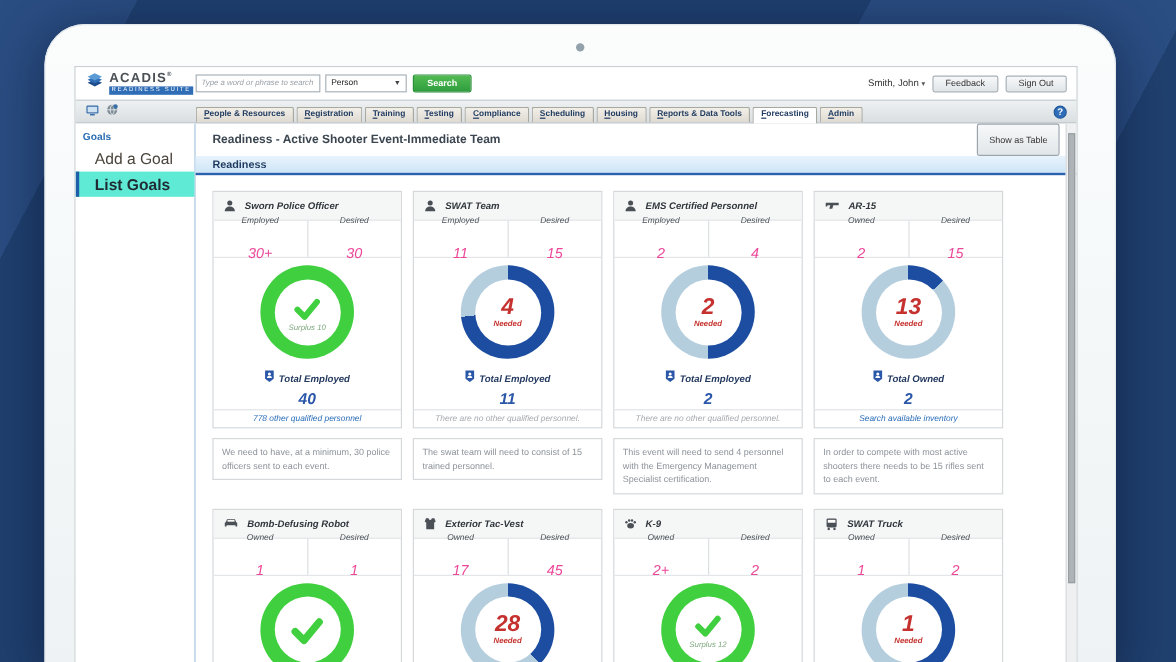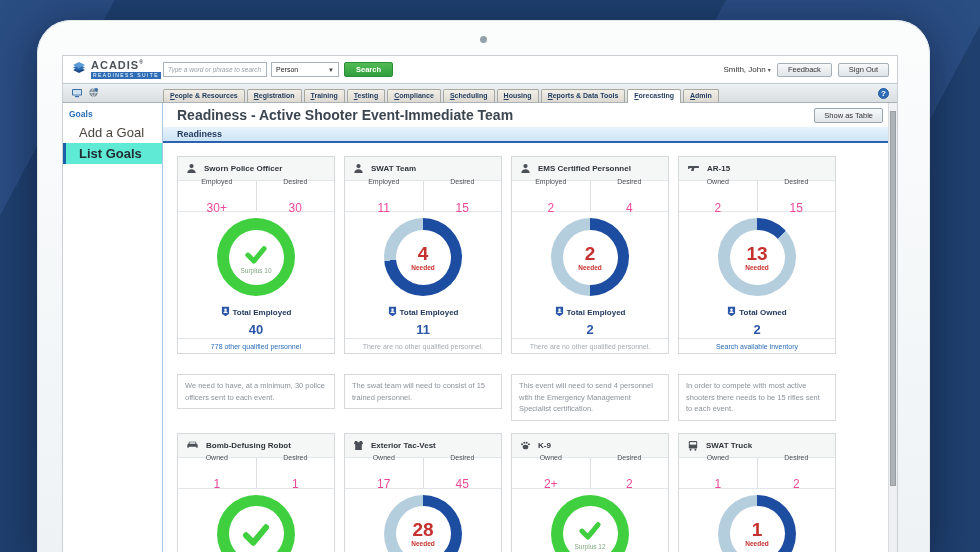--- a/index.html
+++ b/index.html
@@ -50,26 +50,26 @@
   .tab.active { background: #fff; height: 14px; margin-bottom: -1px; position: relative; z-index: 2; }
   .help { margin-left: auto; align-self: center; margin-right: 8px; width: 11px; height: 11px; border-radius: 50%; background: #2f6db6; border: 1px solid #235a9e; color: #fff; font-size: 8px; font-weight: bold; display: flex; align-items: center; justify-content: center; }
   
   .content { flex: 1; display: flex; min-height: 0; position: relative; background: #fff; }
   .sidebar { flex: 0 0 100px; border-right: 1px solid #a9c7e0; padding-top: 3px; background: #fff; }
   .side-section { font-size: 8.5px; font-weight: bold; color: #2a6db5; padding: 3px 6px; }
   .side-item { font-size: 13px; color: #4a443c; padding: 3px 6px 3px 13px; border-left: 3px solid transparent; }
   .side-item.selected { background: #5eead4; border-left-color: #1d5fa8; color: #1f2a33; font-weight: bold; }
   .main { flex: 1; display: flex; flex-direction: column; min-width: 0; }
   .title-row { flex: 0 0 24px; display: flex; align-items: center; padding: 0 14px; }
-  .page-title { font-size: 14px; font-weight: bold; color: #3c4650; text-align: center; }
-  .table-btn { margin-left: auto; height: 15px; padding: 0 9px; font-size: 7.5px; color: #333; background: linear-gradient(#f7f8f9,#e1e6e9); border: 1px solid #9aa5ad; border-radius: 2px; font-family: "Liberation Sans", sans-serif; }
+  .page-title { font-size: 10px; font-weight: bold; color: #3c4650; text-align: center; }
+  .table-btn { margin-left: auto; height: 27px; padding: 0 9px; font-size: 7.5px; color: #333; background: linear-gradient(#f7f8f9,#e1e6e9); border: 1px solid #9aa5ad; border-radius: 2px; font-family: "Liberation Sans", sans-serif; }
   .section-bar { flex: 0 0 16px; background: linear-gradient(#e8f3fc,#cde5f6); border-bottom: 2px solid #2b62ad; font-size: 9px; font-weight: bold; color: #1f3a5f; padding-left: 14px; display: flex; align-items: center; }
   .cards { padding: 13px 0 0 14px; display: grid; grid-template-columns: repeat(4, 158px); column-gap: 9px; row-gap: 12px; align-items: start; }
   
-  .card { border: 1px solid #d5d9dc; background: #fff; }
+  .card { border: 1px solid #d5d9dc; background: #fff; font-style: italic; }
   .card-header { height: 24px; display: flex; align-items: center; gap: 7px; padding: 0 8px; background: #f5f6f6; border-bottom: 1px solid #e3e6e8; }
   .card-icon { display: flex; align-items: center; }
   .card-title { font-size: 8px; font-weight: bold; color: #30363c; white-space: nowrap; }
   .card-stats { height: 31px; display: flex; border-bottom: 1px solid #e3e6e8; }
   .stat { flex: 1; display: flex; flex-direction: column; align-items: center; justify-content: center; }
   .stat:first-child { border-right: 1px solid #dcdfe2; }
   .stat-label { font-size: 7px; color: #4a5157; }
   .stat-value { font-size: 12px; color: #ec4899; margin-top: 16px; }
   .card-donut { height: 90px; display: flex; align-items: center; justify-content: center; }
   .donut { width: 78px; height: 78px; border-radius: 50%; display: flex; align-items: center; justify-content: center; }
@@ -77,21 +77,21 @@
   .needed-num { font-size: 19px; font-weight: bold; color: #c5312e; line-height: 1; }
   .needed-sub { font-size: 6.5px; font-weight: bold; color: #c5312e; margin-top: 1px; }
   .surplus-label { font-size: 6.5px; color: #7fa87f; }
   .card-total { height: 36px; display: flex; flex-direction: column; align-items: center; justify-content: center; }
   .total-row { display: flex; align-items: center; gap: 3px; }
   .total-label { font-size: 8px; font-weight: bold; color: #23395f; }
   .total-value { font-size: 13px; font-weight: bold; color: #2b57a8; margin-top: 1px; }
   .card-footer { height: 15px; border-top: 1px solid #e0e3e6; display: flex; align-items: center; justify-content: center; font-size: 7px; }
   .card-footer.link { color: #2a6db8; }
   .card-footer.muted { color: #a6abb0; }
-  .card-note { border: 1px solid #d5d9dc; margin-top: 20px; padding: 5px 7px; font-size: 7.5px; color: #8d939a; line-height: 1.55; background: #fff; min-height: 34px; }
+  .card-note { border: 1px solid #d5d9dc; margin-top: 8px; padding: 5px 7px; font-size: 7.5px; color: #8d939a; line-height: 1.55; background: #fff; min-height: 34px; }
   
   .scrollbar { position: absolute; right: 0; top: 0; bottom: 0; width: 9px; background: #eef0f1; border-left: 1px solid #d8dcdf; }
   .scroll-thumb { position: absolute; left: 1px; right: 1px; top: 8px; height: 375px; background: #aeb3b7; border: 1px solid #999ea2; }
 </style>
 </head>
 <body>
 
 <div class="device">
   <div class="camera"></div>
   <div class="screen">

